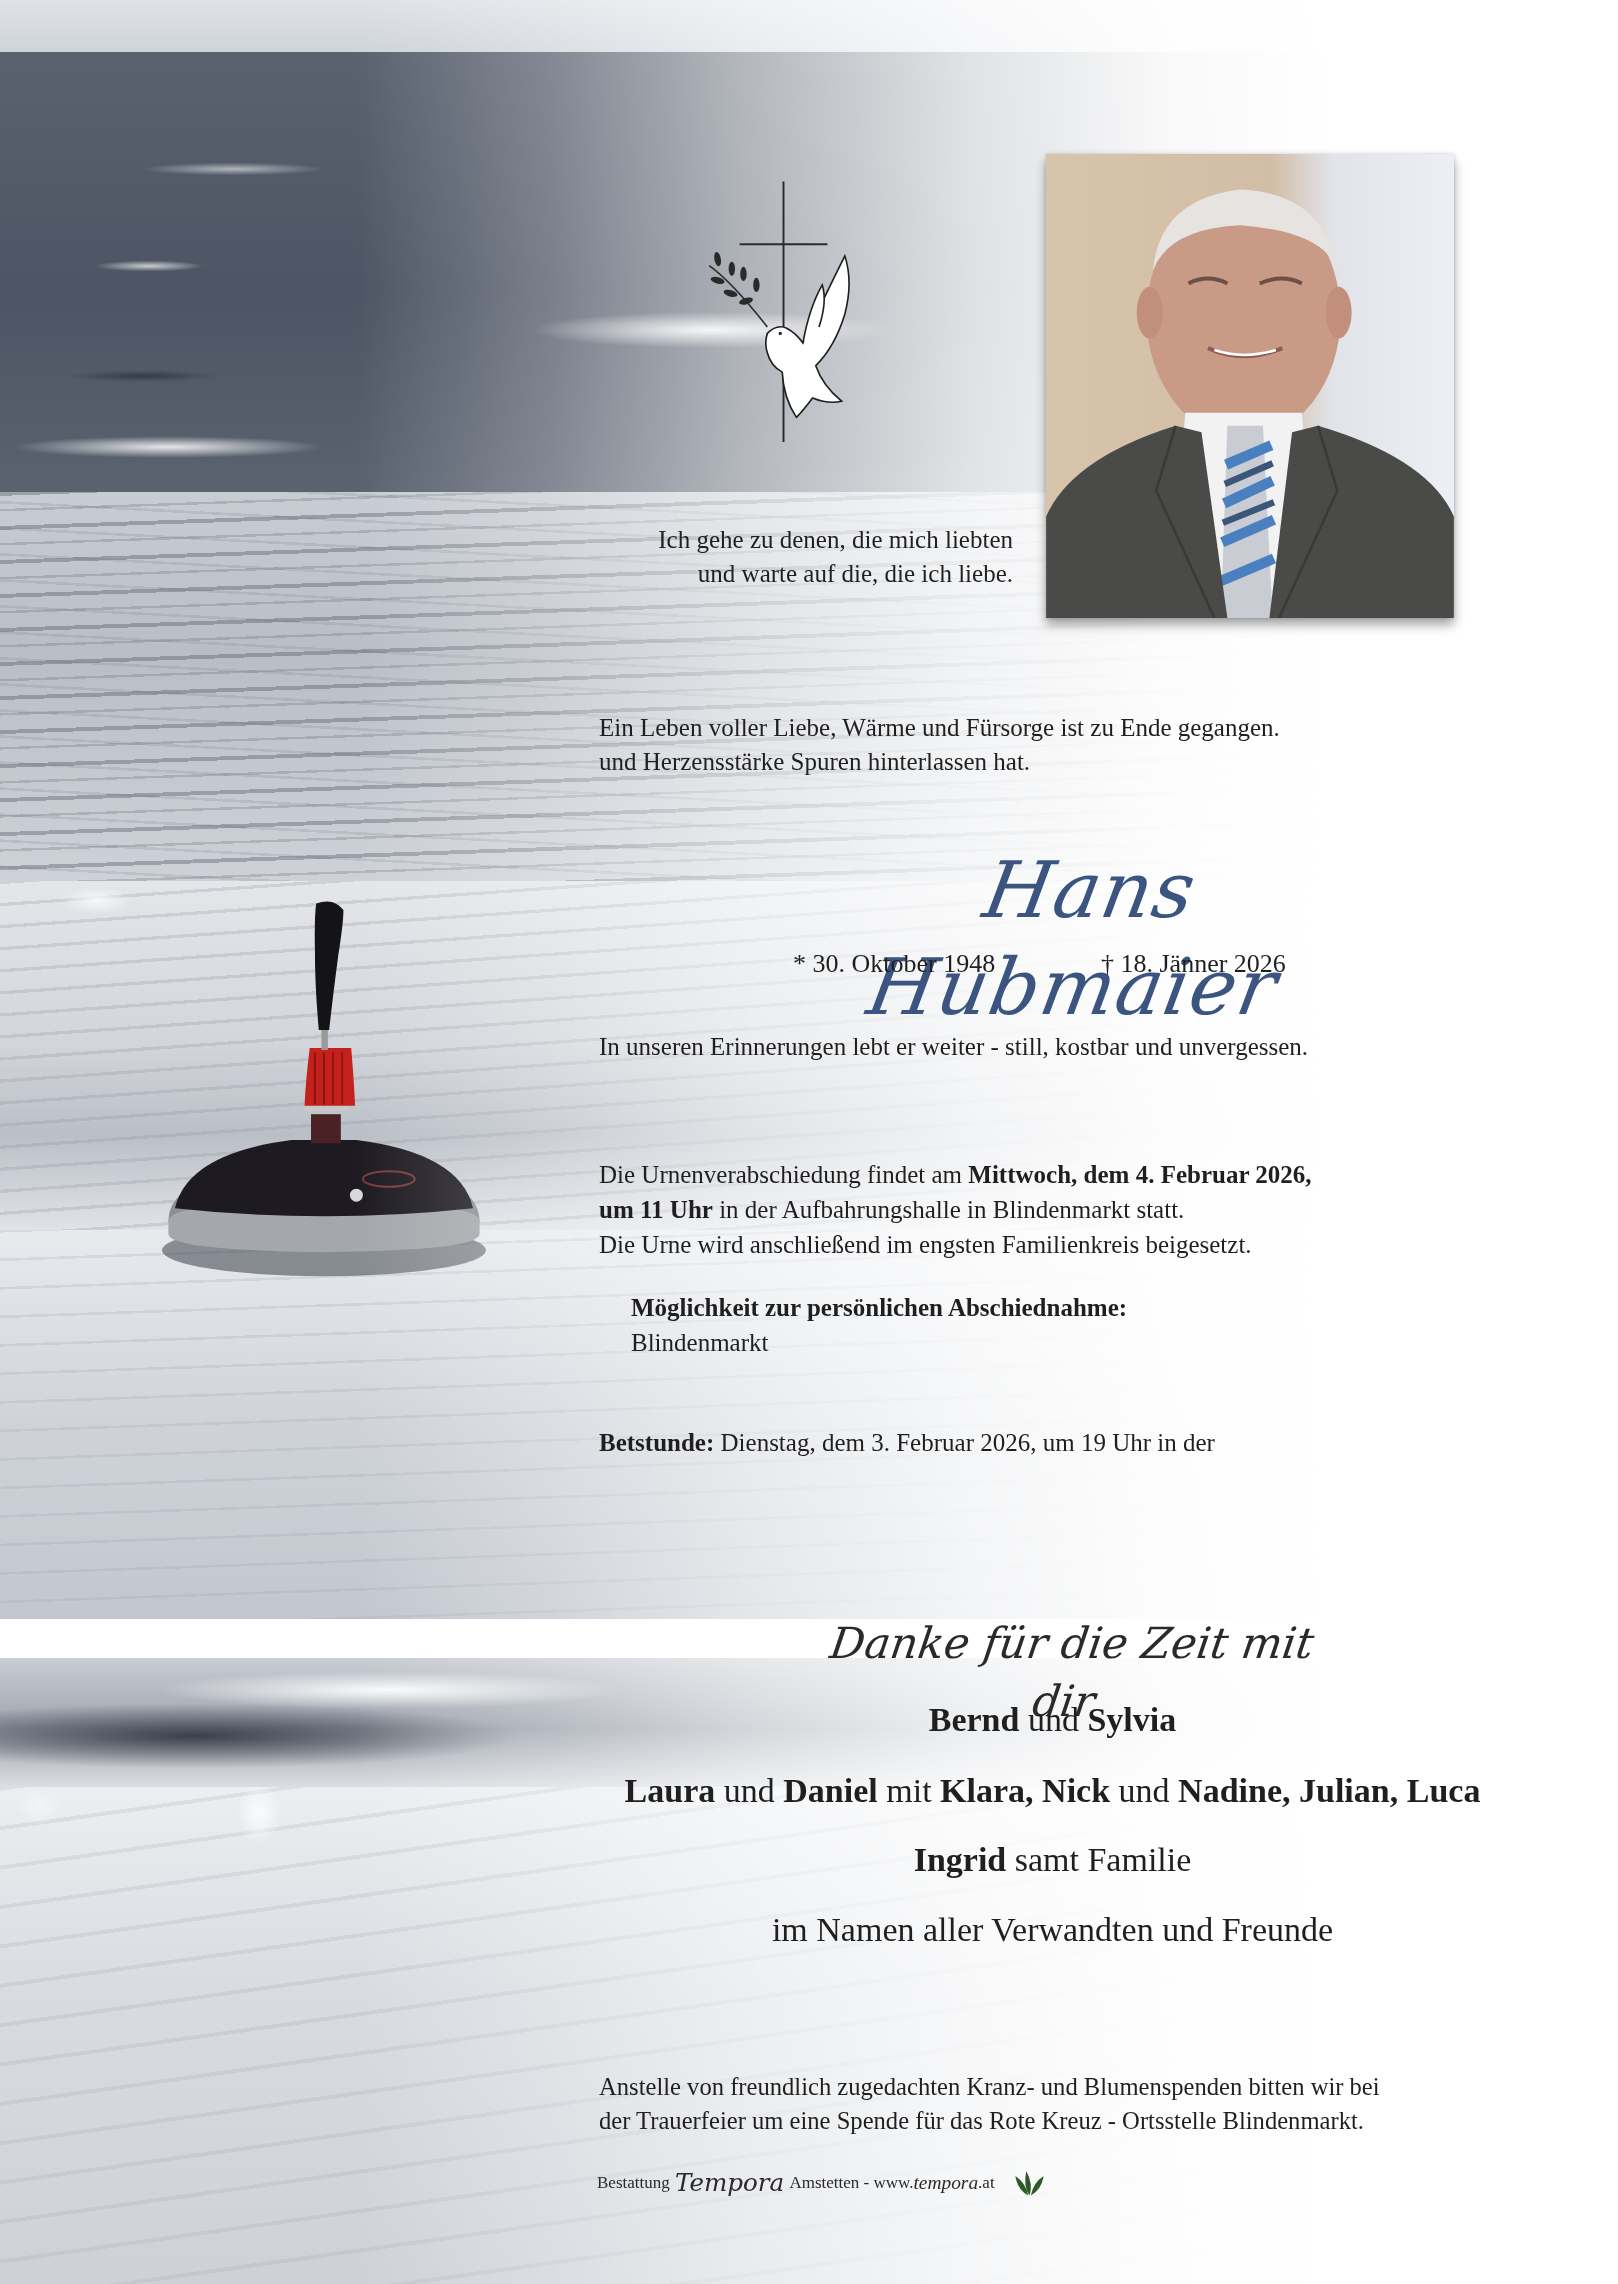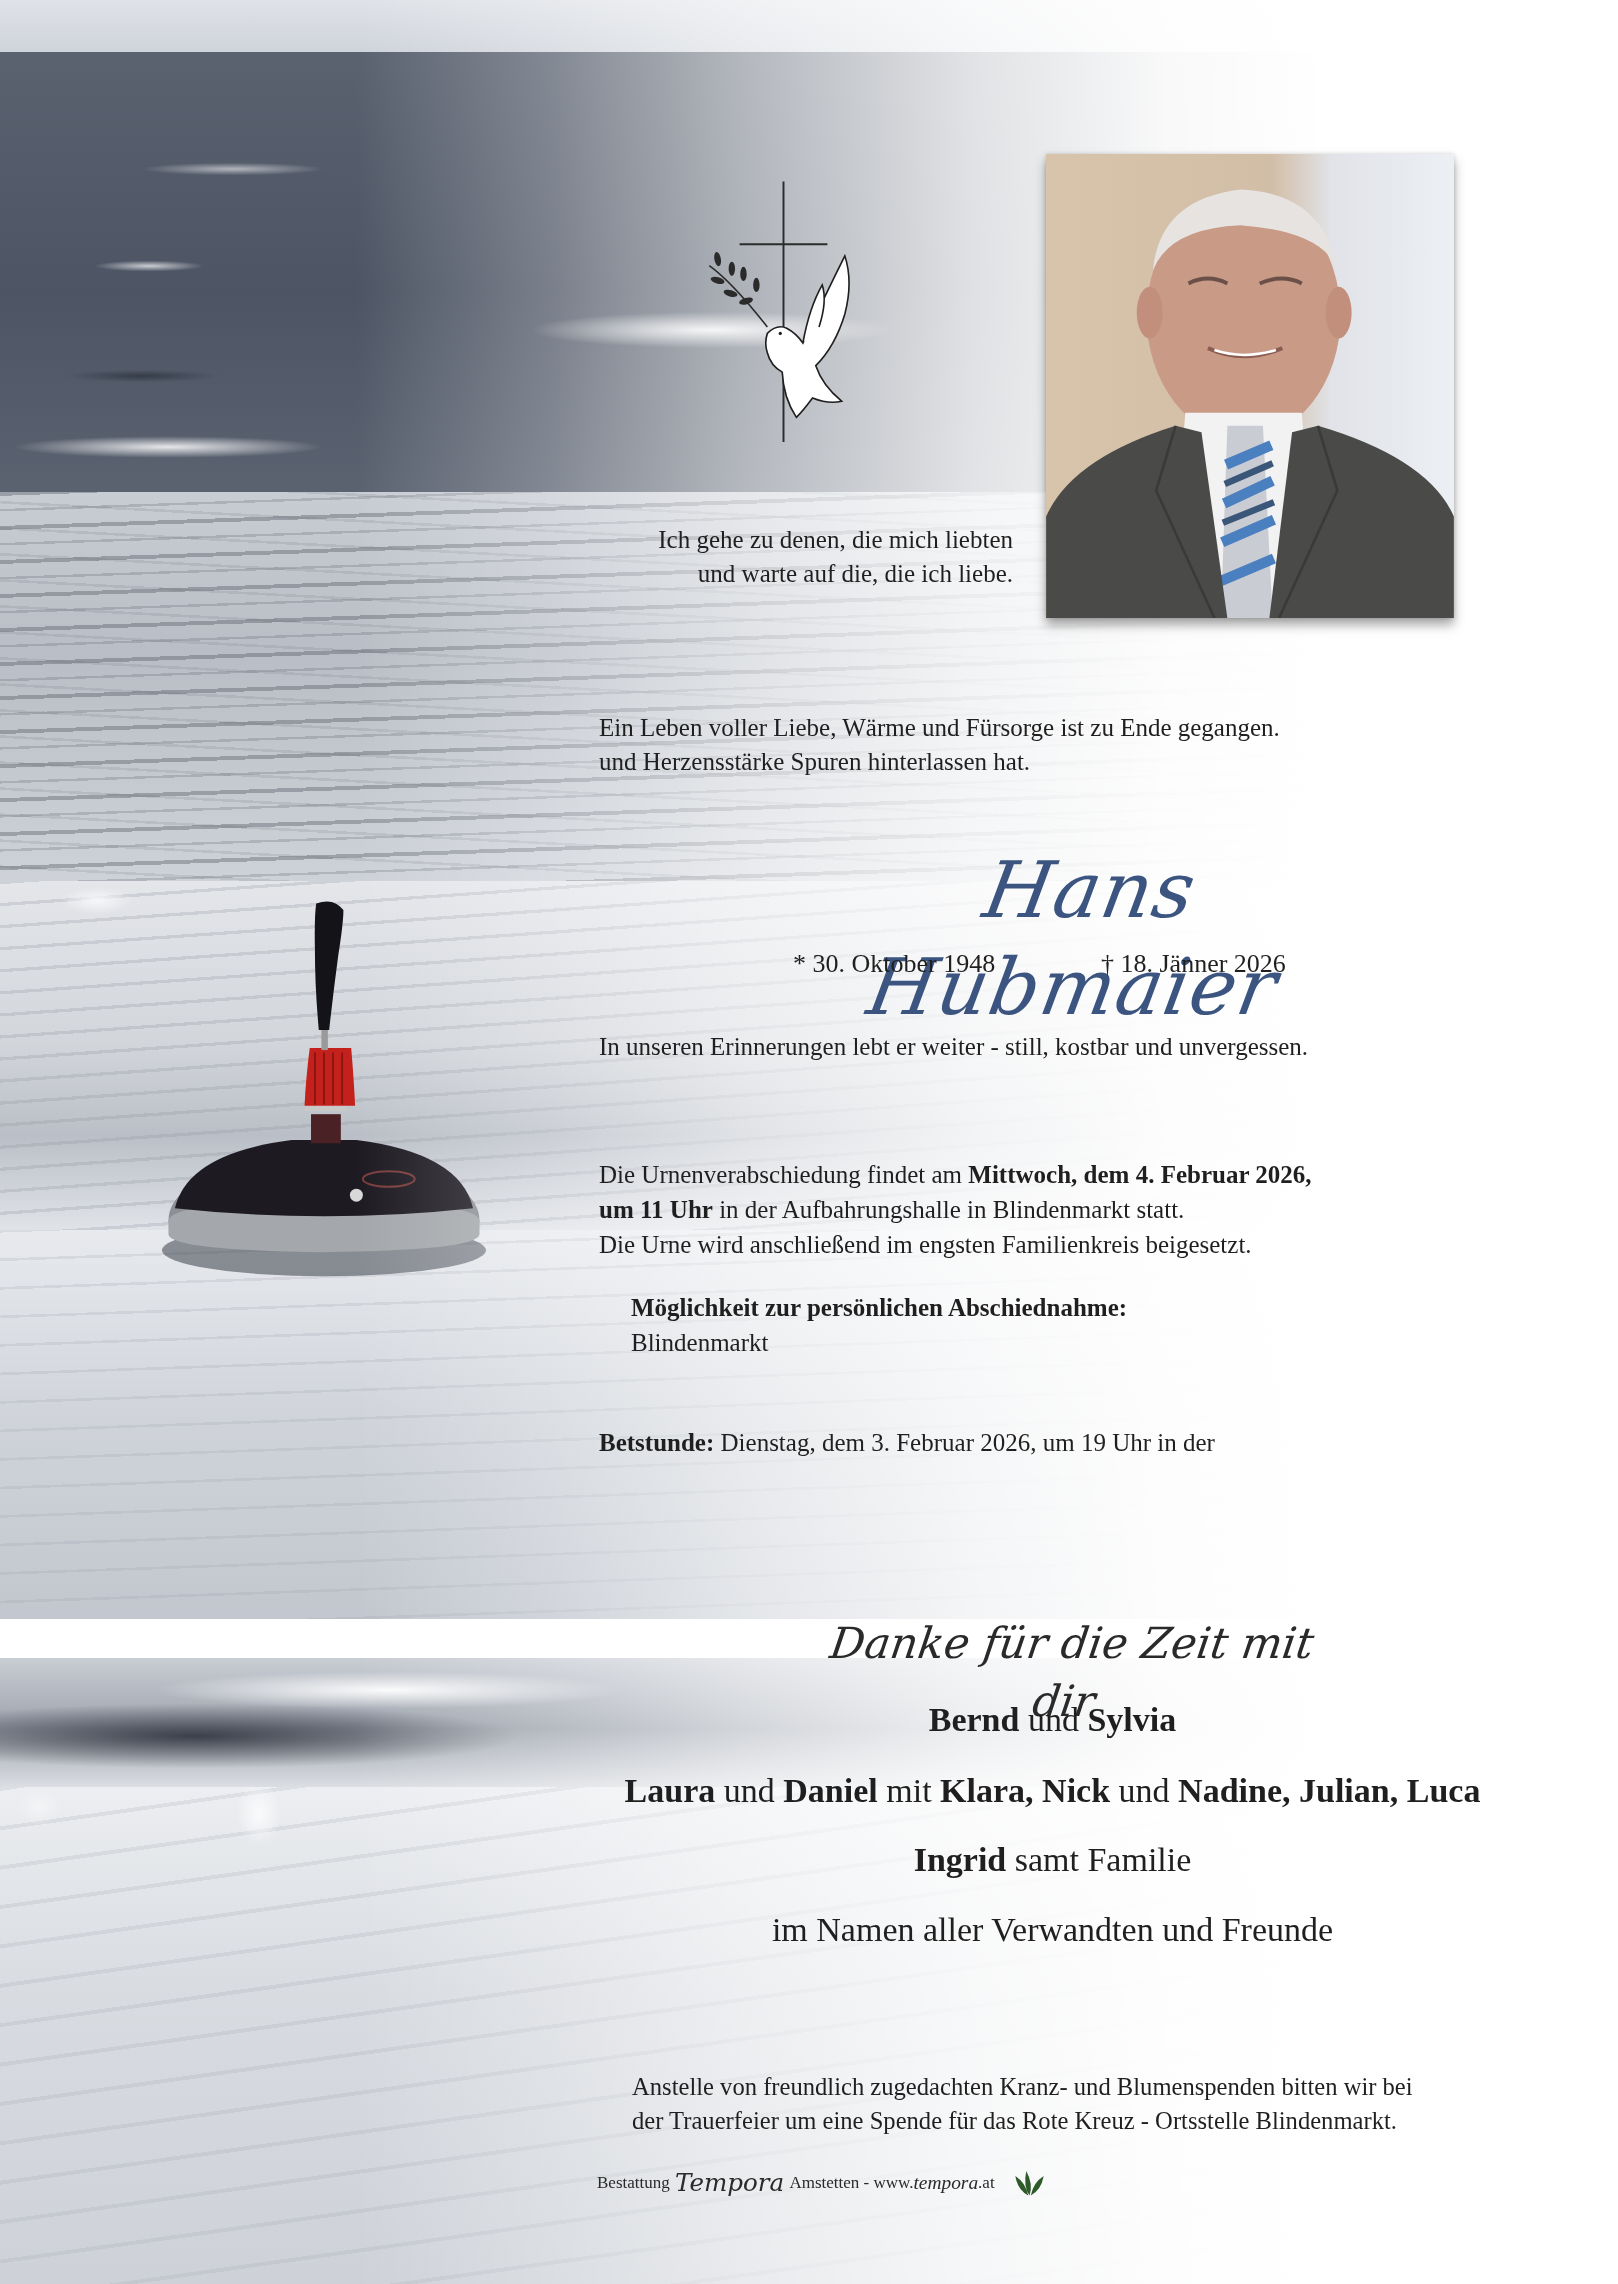--- a/index.html
+++ b/index.html
@@ -118,21 +118,21 @@
     position: absolute; left: 809px; top: 1614px; width: 518px; text-align: center;
     font-family: "DejaVu Serif", serif; font-style: italic; font-size: 43px; line-height: 58px;
     color: #2a2a2a; transform: skewX(-8deg);
   }
   .mourners { position: absolute; left: 583px; width: 939px; text-align: center; font-size: 34px; line-height: 34px; }
   .m1 { top: 1703px; }
   .m2 { top: 1774px; }
   .m3 { top: 1843px; }
   .m4 { top: 1913px; }
 
-  .donation { left: 599px; top: 2070px; width: 939px; line-height: 34px; font-size: 24.6px; margin-left: 33px; }
+  .donation { left: 599px; top: 2070px; width: 939px; line-height: 34px; font-size: 24.6px; }
   .donation span { display: block; }
 
   .footer {
     position: absolute; left: 597px; top: 2163px; height: 39px; display: flex; align-items: center;
     font-size: 17px; color: #2a2a2a; white-space: nowrap;
   }
   .footer .brand { font-style: italic; font-size: 24.6px; margin: 0 5.2px; font-family: "DejaVu Serif", serif; }
   .footer .url-italic { font-style: italic; font-size: 19.4px; }
   .footer .logo { margin-left: 19.4px; width: 31px; height: 31px; }
 </style>

